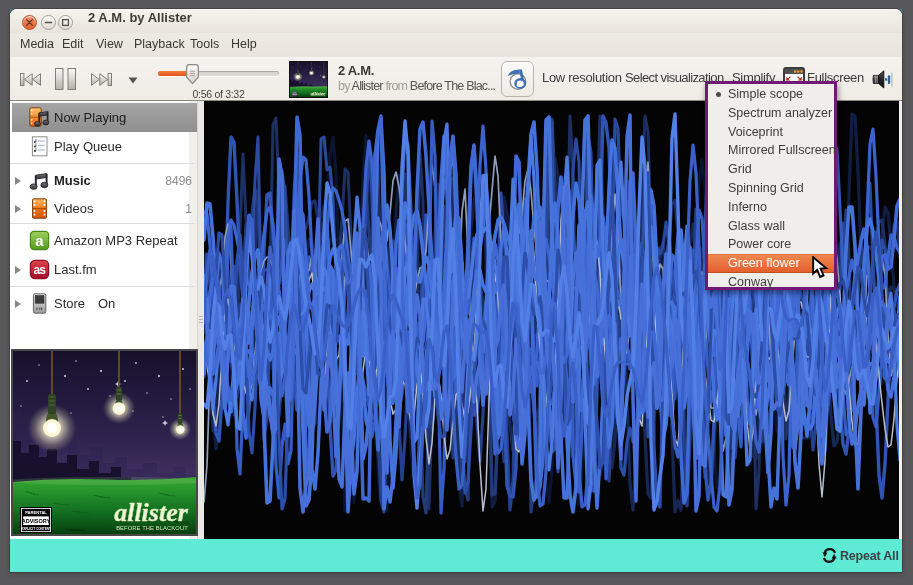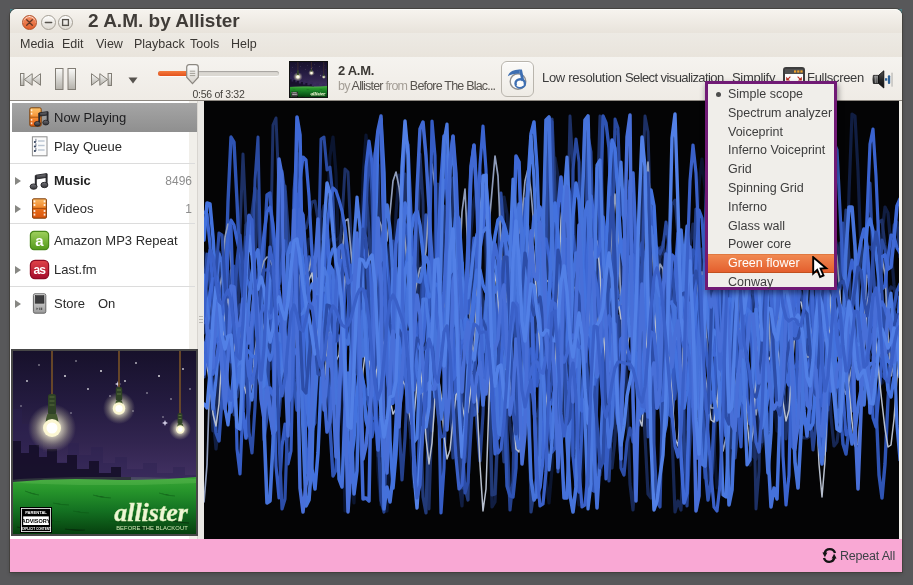--- a/index.html
+++ b/index.html
@@ -5,35 +5,35 @@
 * { margin:0; padding:0; box-sizing:border-box; }
 html,body { width:913px; height:585px; overflow:hidden; }
 body { background:#58585a; font-family:"Liberation Sans",sans-serif; position:relative; }
 #win { position:absolute; left:10px; top:9px; width:892px; height:563px;
   background:#f1efea; border-radius:7px 7px 0 0;
   box-shadow:0 0 0 1px rgba(62,58,52,.65), 0 2px 4px rgba(0,0,0,.2); }
 .corner { position:absolute; width:7px; height:7px; background:#49848c; z-index:0; }
 #titlebar { position:absolute; left:0; top:0; width:892px; height:24px;
   background:linear-gradient(#f6f3ee,#e8e3db); border-radius:7px 7px 0 0;
   border-top:1px solid #fbfaf8; }
-#title { position:absolute; left:78px; top:0; font-size:19px; font-weight:bold; color:#403c38; }
+#title { position:absolute; left:78px; top:0; font-size:13px; font-weight:bold; color:#403c38; }
 .wbtn { position:absolute; top:5px; width:15px; height:15px; border-radius:50%;
   background:linear-gradient(#fdfcfb,#dedad2); border:1px solid #a39e94;
   box-shadow:inset 0 1px 0 rgba(255,255,255,.8); }
 #btn-close { left:12px; background:linear-gradient(#f49067,#e1602d); border-color:#b14d24; }
 #menubar { position:absolute; left:0; top:24px; width:892px; height:24px;
   background:linear-gradient(#edeae4,#e9e4dc); font-size:12.5px; color:#3a3733; }
 #menubar span { position:absolute; top:4px; }
 #toolbar { position:absolute; left:0; top:48px; width:892px; height:44px;
   background:linear-gradient(#f5f3ef,#efebe5); border-bottom:1px solid #8d8881; }
 .tlabel { position:absolute; font-size:13px; color:#3c3c3c; letter-spacing:-0.3px; }
 #sidebar { position:absolute; left:0; top:92px; width:179px; height:438px; background:#fff; }
 #splitter { position:absolute; left:187px; top:92px; width:7px; height:438px; background:#eae8e4; border-left:1px solid #d8d5d0; }
 #viz { position:absolute; left:194px; top:92px; width:695px; height:438px; background:#040405; overflow:hidden; }
-#statusbar { position:absolute; left:0; top:530px; width:892px; height:33px; background:#f9a8d4; }
+#statusbar { position:absolute; left:0; top:530px; width:892px; height:33px; background:#5eead4;font-weight:bold; }
 .row { position:absolute; left:2px; width:185px; height:29px; }
 .row .txt { position:absolute; left:42px; top:7px; font-size:13px; color:#2b2b2b; }
 .row .cnt { position:absolute; right:5px; top:8px; font-size:12px; color:#8d8d8d; }
 .row .ic { position:absolute; left:17px; top:4px; width:21px; height:21px; }
 .tri { position:absolute; left:3px; top:11px; width:0; height:0;
   border-left:6px solid #878783; border-top:4px solid transparent; border-bottom:4px solid transparent; }
 .sep { position:absolute; left:0px; width:185px; height:1px; background:#dcdcdc; }
 #nowplaying { top:2px; background:linear-gradient(#a5a5a5,#8f8f8f); left:2px; }
 #menu { position:absolute; left:695px; top:72px; width:132px; height:209px;
   background:#f0eeea; border:3px solid #701a75; box-shadow:1px 3px 6px rgba(0,0,0,.45);
@@ -343,21 +343,21 @@
   <path d="M1.4,5.4 L6.4,5.4 L3.9,10.2 Z" fill="#141414"></path>
   <path d="M13.4,10.8 A5.4,5.4 0 0 1 3.0,11.0" fill="none" stroke="#141414" stroke-width="2.4"></path>
   <path d="M15.6,11.6 L10.6,11.6 L13.1,6.8 Z" fill="#141414"></path>
 </svg>
 <div style="position:absolute;left:830px;top:10px;font-size:12.5px;letter-spacing:-0.2px;color:#3e4247;">Repeat All</div>
   </div>
   <div id="menu">
     <div class="mi"><span class="dot"></span>Simple scope</div>
     <div class="mi">Spectrum analyzer</div>
     <div class="mi">Voiceprint</div>
-    <div class="mi">Inferno Voiceprint</div>
+    <div class="mi">Mirrored Fullscreen</div>
     <div class="mi">Grid</div>
     <div class="mi">Spinning Grid</div>
     <div class="mi">Inferno</div>
     <div class="mi">Glass wall</div>
     <div class="mi">Power core</div>
     <div class="mi hl">Green flower</div>
     <div class="mi">Conway</div>
   </div>
   <svg style="position:absolute;left:802px;top:247px;z-index:60" width="19" height="24" viewBox="0 0 19 24">
   <path d="M1.2,1.2 L1.2,17.6 L5.2,13.9 L8.1,20.9 L11.5,19.4 L8.6,12.6 L14.2,12.2 Z" fill="#ffffff" stroke="#000000" stroke-width="1.9" stroke-linejoin="miter"></path>

